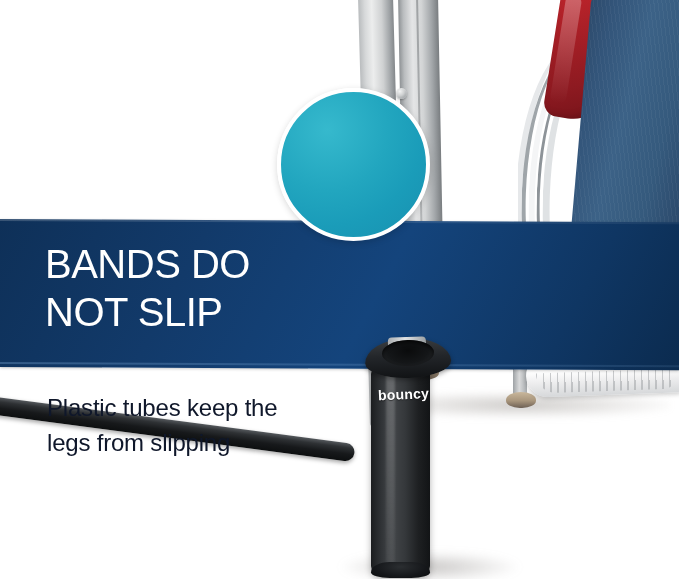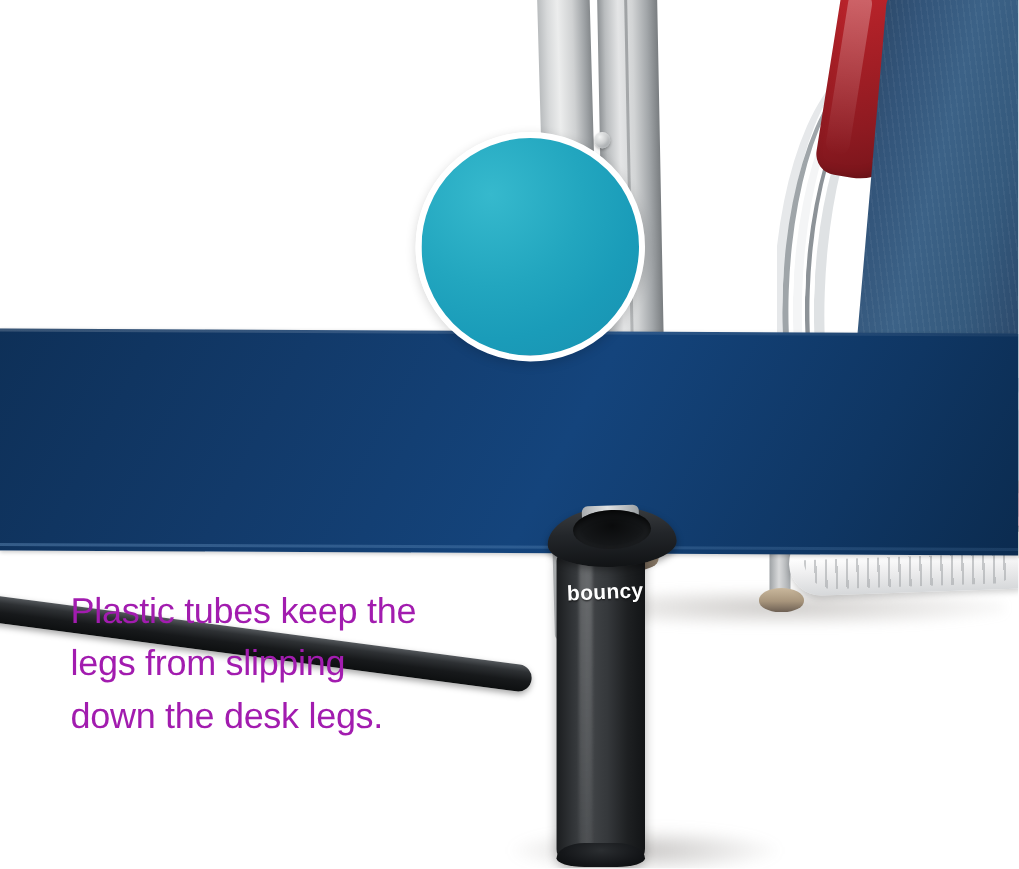--- a/index.html
+++ b/index.html
@@ -291,21 +291,21 @@
     color:#ffffff;
     font-family:"Liberation Sans", sans-serif;
     font-size:40px; line-height:48px; font-weight:400;
     letter-spacing:-0.5px;
   }
   .headline span { display:block; }
 
   
   .body-copy {
     position:absolute; left:47px; top:390px; width:300px;
-    color:#a21caf;
+    color:#0f172a;
     font-family:"Liberation Sans", sans-serif;
     font-size:24px; line-height:35px; font-weight:400;
     letter-spacing:-0.2px;
   }
 
   
   .badge {
     position:absolute; left:277px; top:88px; width:153px; height:153px;
     border-radius:50%;
     background:radial-gradient(circle at 32% 26%, #36b9cd 0%, #22a6bf 42%, #1a9cb9 66%, #1890b0 100%);
@@ -379,34 +379,37 @@
       <div class="sole-ridges"></div>
     </div>
 
     <div class="floor-shadow2"></div>
   </div>
 
   <div class="banner"></div>
   <div class="banner-edge-top"></div>
   <div class="banner-edge-bot"></div>
 
+  <div class="headline">
+    <span>BANDS DO</span>
+    <span>NOT SLIP</span>
+  </div>
 
   <div class="band"></div>
   <div class="tube"></div>
   <div class="tube-highlight"></div>
   <div class="tube-bottom"></div>
   <div class="tube-collar"></div>
   <div class="tube-collar-inner-leg"></div>
   <div class="tube-collar-hole"></div>
   <div class="brand-logo">bouncy</div>
 
   <div class="body-copy">
     <div>Plastic tubes keep the</div>
     <div>legs from slipping</div>
-    <div>down the desk legs.</div>
   </div>
 
   <div class="badge">
     <div class="badge-text">
     </div>
   </div>
 
 </div>
 
 </body></html>

